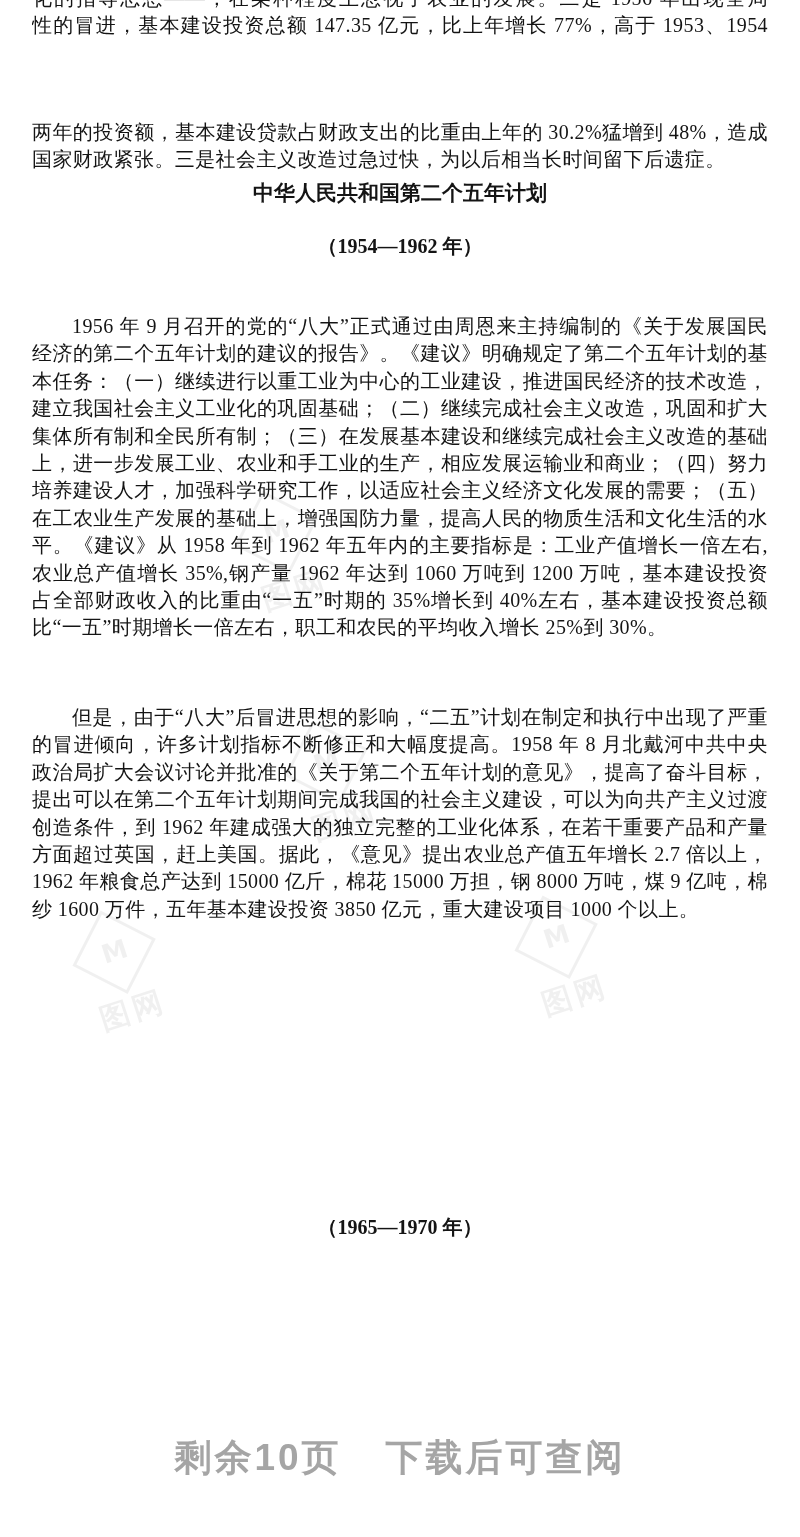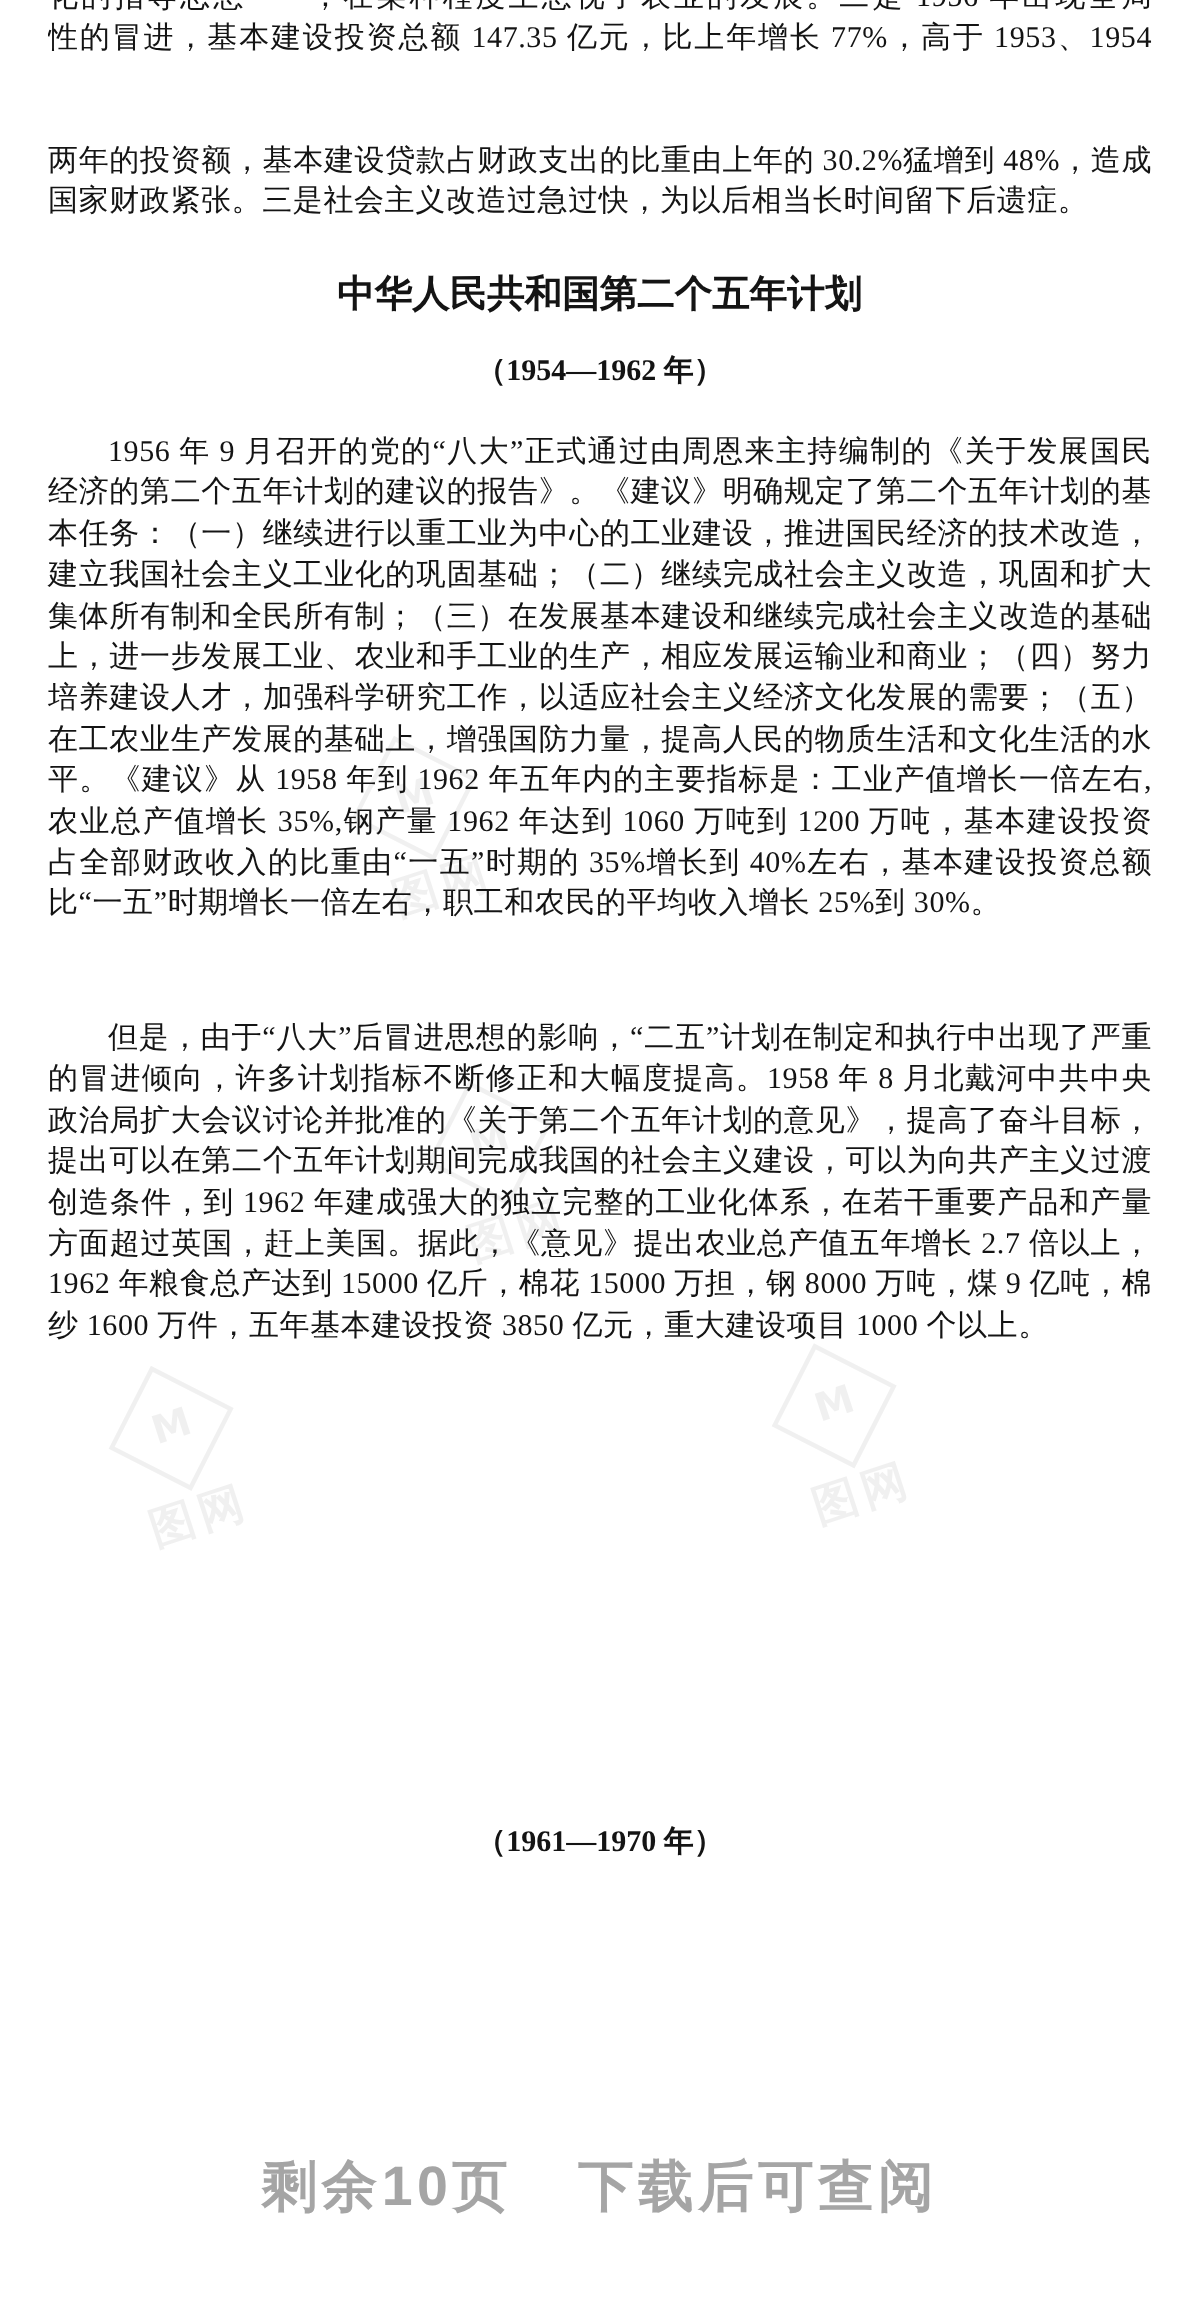--- a/index.html
+++ b/index.html
@@ -9,28 +9,29 @@
     background:#ffffff;
     overflow:hidden;
     font-family:"Liberation Serif","DejaVu Serif",serif;
     color:#141414;
   }
   .bodytext{
     font-size:20px;
     line-height:27.4px;
     letter-spacing:0.4px;
     text-align:justify;
+    margin-top:25px;
   }
   .abs{position:absolute;left:32px;right:32px;}
   .indent{text-indent:2em;}
   .oneline{text-align:justify;text-align-last:justify;white-space:nowrap;overflow:hidden;}
   .clipwrap{position:absolute;left:32px;right:32px;top:0;height:40px;overflow:hidden;}
   .clipinner{margin-top:-15px;}
   .h-center{text-align:center;font-weight:bold;}
-  .h-sec{font-size:25px;}
+  .h-sec{font-size:21px;}
   .h-sub{font-size:20px;}
   .h-big{font-size:30px;letter-spacing:2px;}
   .footer{
     position:absolute;left:0;right:0;top:1433px;
     text-align:center;
     font-family:"Liberation Sans","DejaVu Sans",sans-serif;
     font-weight:bold;
     font-size:37px;
     color:#a5a5a5;
     letter-spacing:3px;
@@ -102,20 +103,20 @@
   <div class="abs bodytext" style="top:94px;">两年的投资额，基本建设贷款占财政支出的比重由上年的 30.2%猛增到 48%，造成国家财政紧张。三是社会主义改造过急过快，为以后相当长时间留下后遗症。</div>
 
   <div class="abs h-center h-sec" style="top:179px;">中华人民共和国第二个五年计划</div>
   <div class="abs h-center h-sub" style="top:233px;">（1954—1962 年）</div>
 
   <div class="abs bodytext indent" style="top:288px;">1956 年 9 月召开的党的“八大”正式通过由周恩来主持编制的《关于发展国民经济的第二个五年计划的建议的报告》。《建议》明确规定了第二个五年计划的基本任务：（一）继续进行以重工业为中心的工业建设，推进国民经济的技术改造，建立我国社会主义工业化的巩固基础；（二）继续完成社会主义改造，巩固和扩大集体所有制和全民所有制；（三）在发展基本建设和继续完成社会主义改造的基础上，进一步发展工业、农业和手工业的生产，相应发展运输业和商业；（四）努力培养建设人才，加强科学研究工作，以适应社会主义经济文化发展的需要；（五）在工农业生产发展的基础上，增强国防力量，提高人民的物质生活和文化生活的水平。《建议》从 1958 年到 1962 年五年内的主要指标是：工业产值增长一倍左右,农业总产值增长 35%,钢产量 1962 年达到 1060 万吨到 1200 万吨，基本建设投资占全部财政收入的比重由“一五”时期的 35%增长到 40%左右，基本建设投资总额比“一五”时期增长一倍左右，职工和农民的平均收入增长 25%到 30%。</div>
 
   <div class="abs bodytext indent" style="top:679px;">但是，由于“八大”后冒进思想的影响，“二五”计划在制定和执行中出现了严重的冒进倾向，许多计划指标不断修正和大幅度提高。1958 年 8 月北戴河中共中央政治局扩大会议讨论并批准的《关于第二个五年计划的意见》，提高了奋斗目标，提出可以在第二个五年计划期间完成我国的社会主义建设，可以为向共产主义过渡创造条件，到 1962 年建成强大的独立完整的工业化体系，在若干重要产品和产量方面超过英国，赶上美国。据此，《意见》提出农业总产值五年增长 2.7 倍以上，1962 年粮食总产达到 15000 亿斤，棉花 15000 万担，钢 8000 万吨，煤 9 亿吨，棉纱 1600 万件，五年基本建设投资 3850 亿元，重大建设项目 1000 个以上。</div>
 
 
-  <div class="abs h-center h-sub" style="top:1214px;">（1961—1970 年）</div>
+  <div class="abs h-center h-sub" style="top:1214px;">（1965—1970 年）</div>
 
 
   <div class="footer">
     <span>剩余10页</span><span class="gap"></span><span>下载后可查阅</span>
   </div>
 
 </div>
 
 </body></html>

